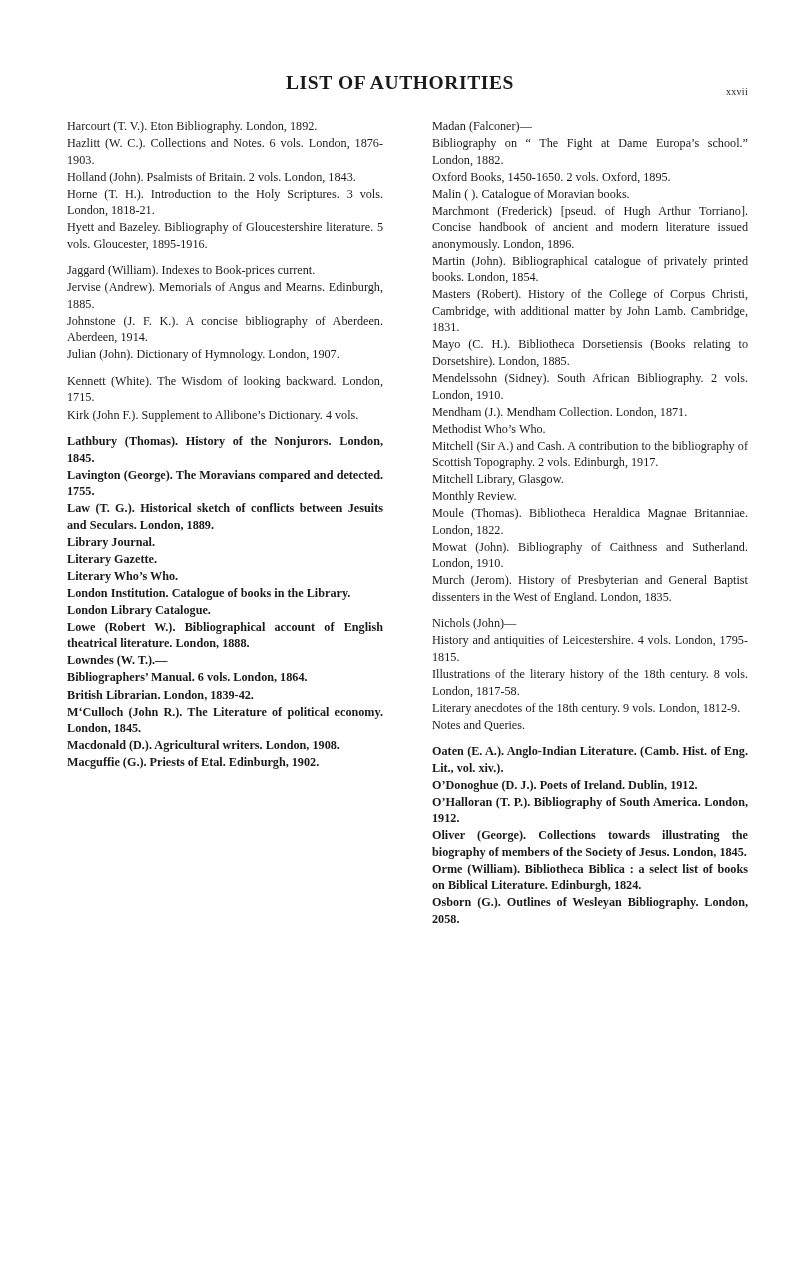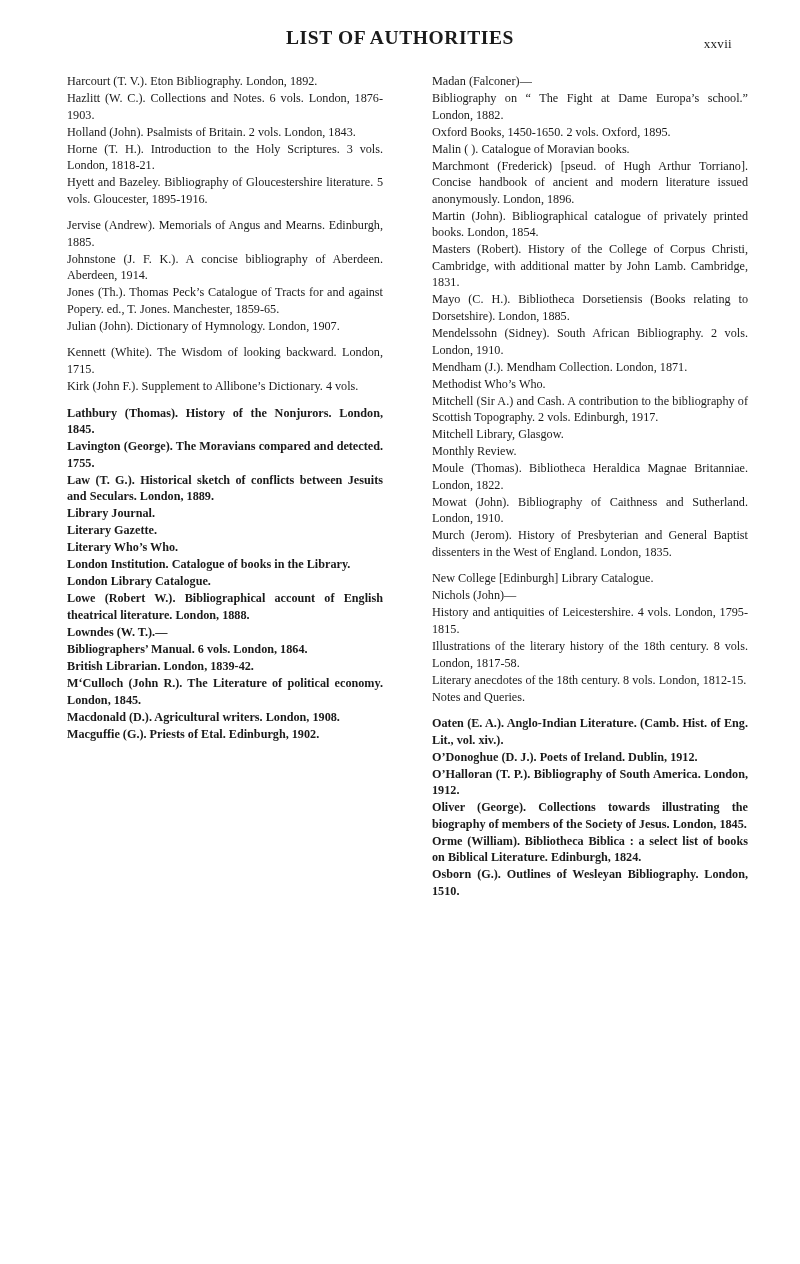--- a/index.html
+++ b/index.html
@@ -12,42 +12,42 @@
     height: 1264px;
     font-family: "Liberation Serif", serif;
     color: #1a1a1a;
     position: relative;
     overflow: hidden;
   }
   .page {
     width: 800px;
     height: 1264px;
     box-sizing: border-box;
-    padding: 27px 52px 30px 52px;
+    padding: 72px 52px 30px 52px;
     position: relative;
   }
   .header {
     display: flex;
     align-items: baseline;
     justify-content: center;
     position: relative;
     margin-bottom: 6px;
     height: 26px;
   }
   .header-title {
     font-size: 19.5px;
     font-weight: bold;
     letter-spacing: 0.6px;
     font-family: "Liberation Serif", serif;
   }
   .header-folio {
     position: absolute;
-    right: 16px;
+    right: 0;
     bottom: 1px;
-    font-size: 13px;
+    font-size: 10px;
     letter-spacing: 0.3px;
   }
   .rule {
     border: 0;
     border-top: 0px solid #000;
     margin: 0 0 10px 0;
     height: 4px;
   }
   .columns {
     display: flex;
@@ -89,23 +89,23 @@
   <div class="columns">
     <div class="col" id="col0">
         <div class="group">
           <p class="entry">Harcourt (T. V.). Eton Bibliography. London, 1892.</p>
           <p class="entry">Hazlitt (W. C.). Collections and Notes. 6 vols. London, 1876-1903.</p>
           <p class="entry">Holland (John). Psalmists of Britain. 2 vols. London, 1843.</p>
           <p class="entry">Horne (T. H.). Introduction to the Holy Scriptures. 3 vols. London, 1818-21.</p>
           <p class="entry">Hyett and Bazeley. Bibliography of Glou­cestershire literature. 5 vols. Gloucester, 1895-1916.</p>
         </div>
         <div class="group">
+          <p class="entry">Jaggard (William). Indexes to Book-prices current.</p>
           <p class="entry">Jervise (Andrew). Memorials of Angus and Mearns. Edinburgh, 1885.</p>
           <p class="entry">Johnstone (J. F. K.). A concise bibliography of Aberdeen. Aberdeen, 1914.</p>
-          <p class="entry">Jones (Th.). Thomas Peck’s Catalogue of Tracts for and against Popery. ed., T. Jones. Manchester, 1859-65.</p>
           <p class="entry">Julian (John). Dictionary of Hymnology. London, 1907.</p>
         </div>
         <div class="group">
           <p class="entry">Kennett (White). The Wisdom of looking backward. London, 1715.</p>
           <p class="entry">Kirk (John F.). Supplement to Allibone’s Dictionary. 4 vols.</p>
         </div>
         <div class="group">
           <p class="entry">Lathbury (Thomas). History of the Non­jurors. London, 1845.</p>
           <p class="entry">Lavington (George). The Moravians com­pared and detected. 1755.</p>
           <p class="entry">Law (T. G.). Historical sketch of conflicts between Jesuits and Seculars. London, 1889.</p>
@@ -137,31 +137,30 @@
           <p class="entry">Mendham (J.). Mendham Collection. London, 1871.</p>
           <p class="entry">Methodist Who’s Who.</p>
           <p class="entry">Mitchell (Sir A.) and Cash. A contribution to the bibliography of Scottish Topog­raphy. 2 vols. Edinburgh, 1917.</p>
           <p class="entry">Mitchell Library, Glasgow.</p>
           <p class="entry">Monthly Review.</p>
           <p class="entry">Moule (Thomas). Bibliotheca Heraldica Magnae Britanniae. London, 1822.</p>
           <p class="entry">Mowat (John). Bibliography of Caithness and Sutherland. London, 1910.</p>
           <p class="entry">Murch (Jerom). History of Presbyterian and General Baptist dissenters in the West of England. London, 1835.</p>
         </div>
         <div class="group">
-          <p class="entry">New College [Edinburgh] Library Catalogue.</p>
           <p class="entry">Nichols (John)—</p>
           <p class="entry">History and antiquities of Leicestershire. 4 vols. London, 1795-1815.</p>
           <p class="entry">Illustrations of the literary history of the 18th century. 8 vols. London, 1817-58.</p>
-          <p class="entry">Literary anecdotes of the 18th century. 8 vols. London, 1812-15.</p>
+          <p class="entry">Literary anecdotes of the 18th century. 9 vols. London, 1812-9.</p>
           <p class="entry">Notes and Queries.</p>
         </div>
         <div class="group">
           <p class="entry">Oaten (E. A.). Anglo-Indian Literature. (Camb. Hist. of Eng. Lit., vol. xiv.).</p>
           <p class="entry">O’Donoghue (D. J.). Poets of Ireland. Dublin, 1912.</p>
           <p class="entry">O’Halloran (T. P.). Bibliography of South America. London, 1912.</p>
           <p class="entry">Oliver (George). Collections towards illus­trating the biography of members of the Society of Jesus. London, 1845.</p>
           <p class="entry">Orme (William). Bibliotheca Biblica : a select list of books on Biblical Literature. Edinburgh, 1824.</p>
-          <p class="entry">Osborn (G.). Outlines of Wesleyan Bibliog­raphy. London, 1510.</p>
+          <p class="entry">Osborn (G.). Outlines of Wesleyan Bibliog­raphy. London, 2058.</p>
         </div>
       </div>
   </div>
 
 </div>
 
 </body></html>

